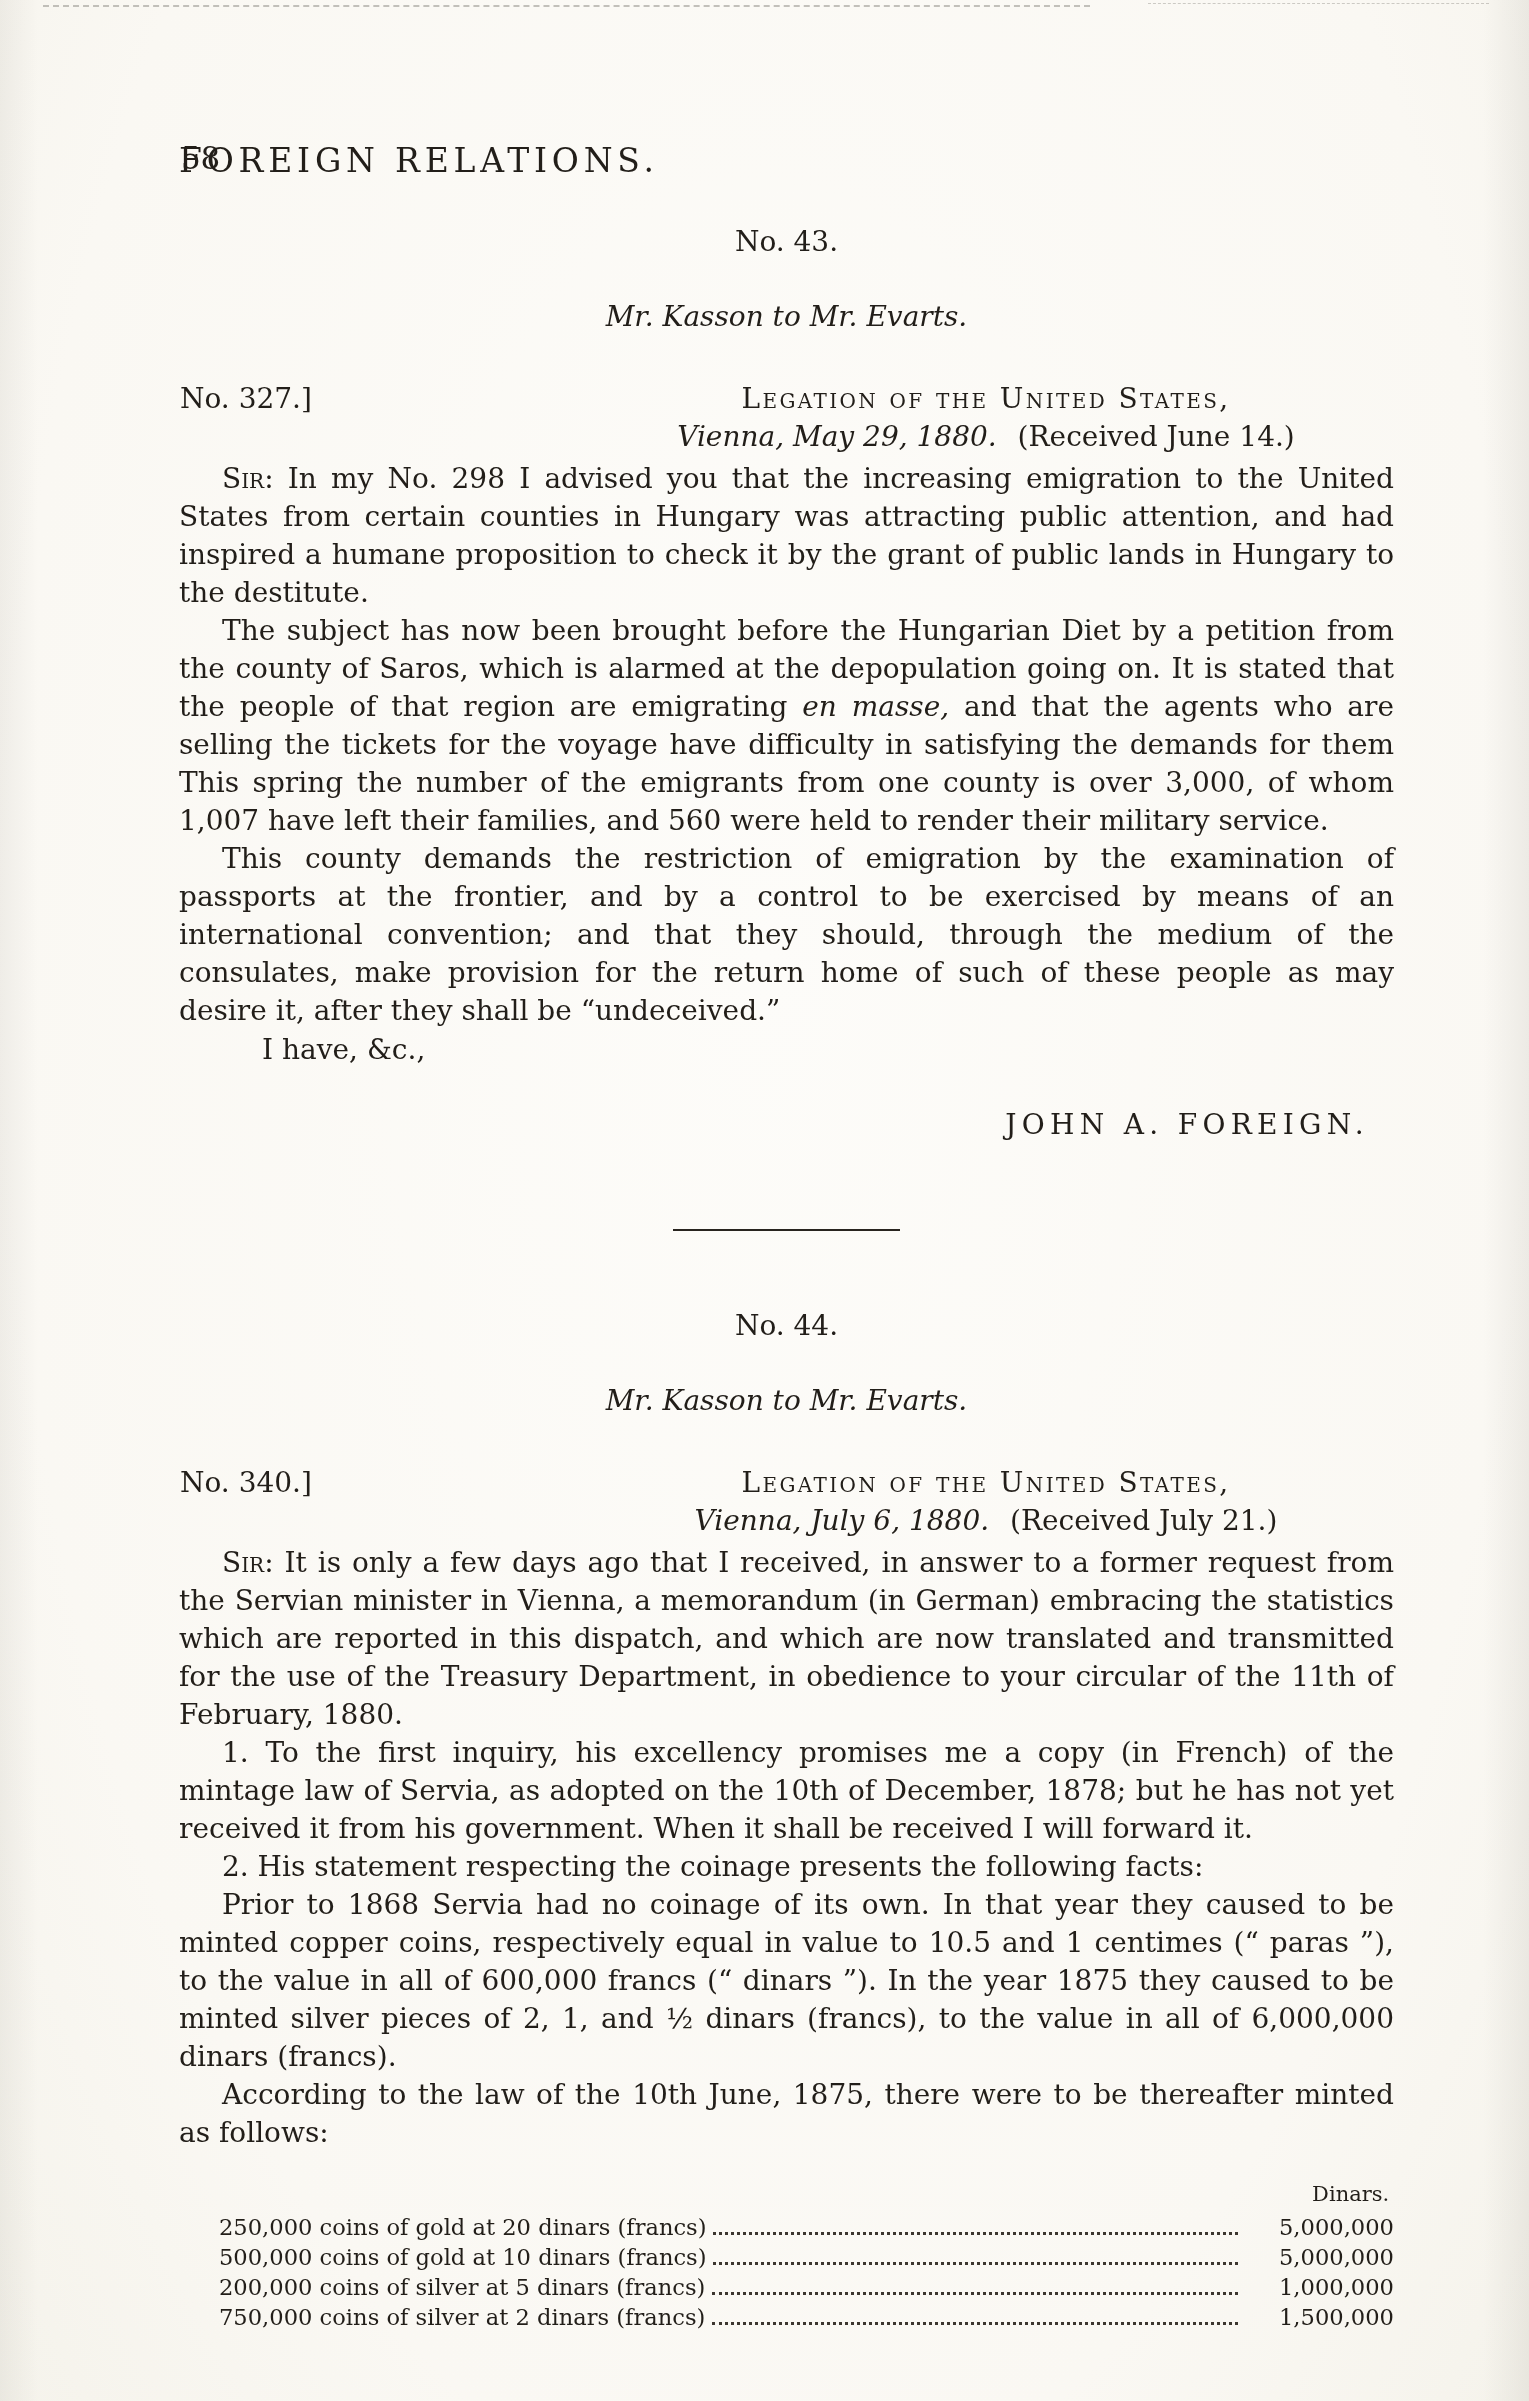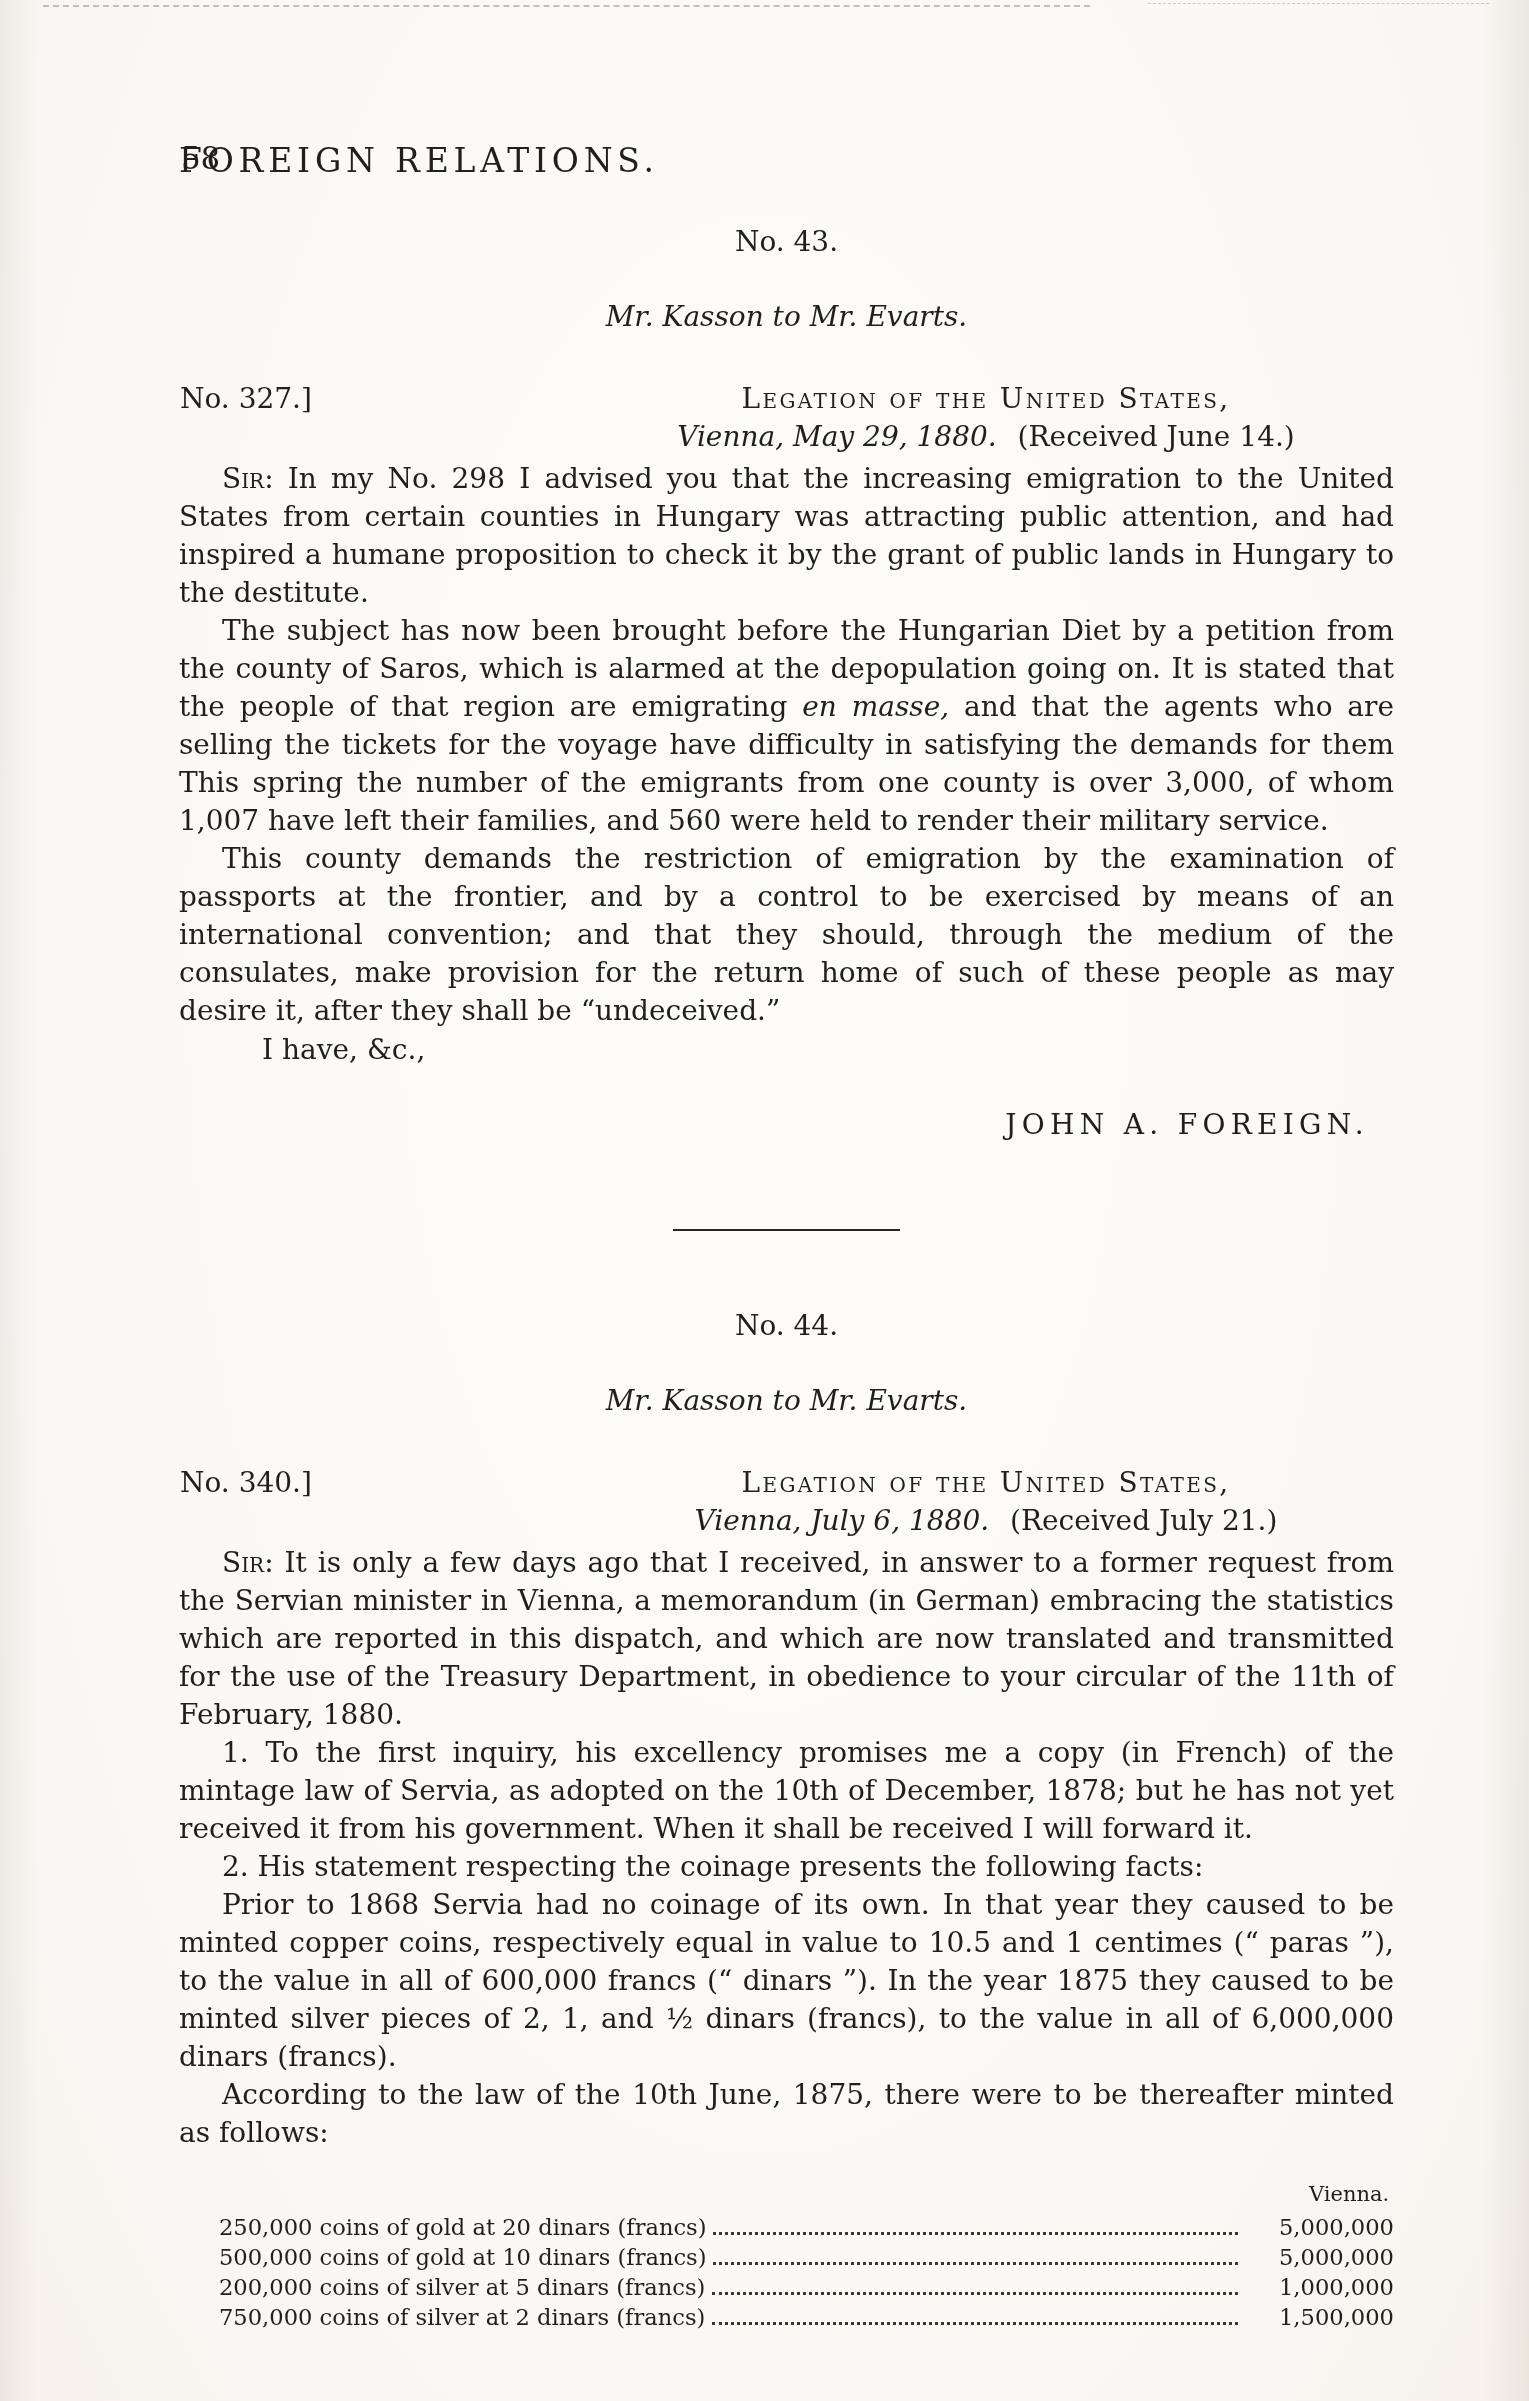--- a/index.html
+++ b/index.html
@@ -124,21 +124,21 @@
     </div>
 
     <p class="body-p"><span class="smallcaps">Sir:</span><span> It is only a few days ago that I received, in answer to a former request from the Servian minister in Vienna, a memorandum (in German) embracing the statistics which are reported in this dispatch, and which are now translated and transmitted for the use of the Treasury Department, in obedience to your circular of the 11th of February, 1880.</span></p>
 
     <p class="body-p">1. To the first inquiry, his excellency promises me a copy (in French) of the mintage law of Servia, as adopted on the 10th of December, 1878; but he has not yet received it from his government. When it shall be received I will forward it.</p>
     <p class="body-p">2. His statement respecting the coinage presents the following facts:</p>
     <p class="body-p">Prior to 1868 Servia had no coinage of its own. In that year they caused to be minted copper coins, respectively equal in value to 10.5 and 1 centimes (“ paras ”), to the value in all of 600,000 francs (“ dinars ”). In the year 1875 they caused to be minted silver pieces of 2, 1, and ½ dinars (francs), to the value in all of 6,000,000 dinars (francs).</p>
     <p class="body-p">According to the law of the 10th June, 1875, there were to be thereafter minted as follows:</p>
 
     <div class="coin-table">
-      <div class="table-head">Vienna.</div>
+      <div class="table-head">Dinars.</div>
 
       <div class="t-row">
         <span class="t-label">250,000 coins of gold at 20 dinars (francs)</span>
         <span class="t-leader"></span>
         <span class="t-value">5,000,000</span>
       </div>
 
       <div class="t-row">
         <span class="t-label">500,000 coins of gold at 10 dinars (francs)</span>
         <span class="t-leader"></span>

